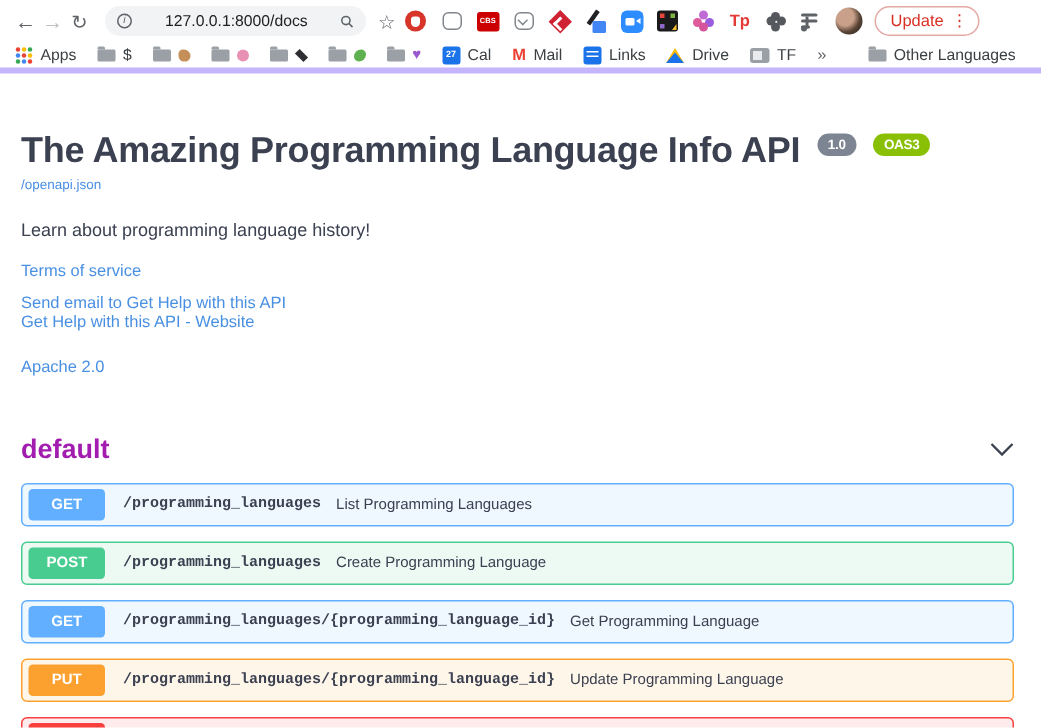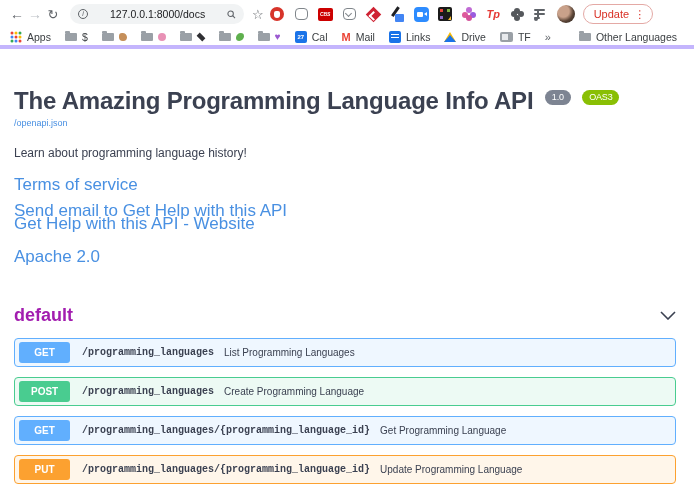--- a/index.html
+++ b/index.html
@@ -10,21 +10,21 @@
   .toolbar { height: 28px; display: flex; align-items: center; padding: 0 8px; background: #fff; }
   .nav-btn { width: 18px; text-align: center; font-size: 14px; color: #5f6368; cursor: pointer; flex: 0 0 auto; }
   .nav-btn.disabled { color: #bdc1c6; }
   .reload { font-size: 13px; }
   .address-bar { width: 174px; height: 20px; border-radius: 10px; background: #f1f3f4;
     display: flex; align-items: center; padding: 0 8px; gap: 22px; margin: 0 6px 0 8px; flex: 0 0 auto; }
   .info-chip { width: 10px; height: 10px; border: 1px solid #5f6368; border-radius: 50%;
     color: #5f6368; font-size: 7px; line-height: 8px; text-align: center; font-style: italic; flex: 0 0 auto; }
   .url { font-size: 10.5px; color: #202124; white-space: nowrap; flex: 1; }
   .star { font-size: 13px; color: #5f6368; margin: 0 6px 0 2px; flex: 0 0 auto; cursor: pointer; }
-  .ext-row { display: flex; align-items: center; gap: 9px; flex: 0 0 auto; font-style: italic; }
+  .ext-row { display: flex; align-items: center; gap: 9px; flex: 0 0 auto; }
   .ext { width: 15px; height: 15px; display: flex; align-items: center; justify-content: center; cursor: pointer; }
   .red-circle { width: 14px; height: 14px; border-radius: 50%; background: #d7342a; position: relative; }
   .red-circle::after { content: ""; position: absolute; left: 4px; top: 4px; width: 6px; height: 7px;
     background: #fff; border-radius: 2px 2px 3px 3px; }
   .bubble { width: 13px; height: 12px; border: 1.5px solid #80868b; border-radius: 4px; }
   .cbs-badge { width: 15px; height: 13px; background: #cc0000; border-radius: 2px; color: #fff;
     font-size: 5px; font-weight: bold; display: flex; align-items: center; justify-content: center; }
   .pocket { width: 13px; height: 12px; border: 1.5px solid #80868b; border-radius: 4px; position: relative; }
   .pocket::after { content: ""; position: absolute; left: 2.5px; top: 2px; width: 4px; height: 4px;
     border-right: 1.5px solid #80868b; border-bottom: 1.5px solid #80868b; transform: rotate(45deg); }
@@ -97,28 +97,28 @@
     border-left: 6px solid transparent; border-right: 6px solid transparent; border-bottom: 7px solid #1a73e8; }
   .tf-ico { width: 13px; height: 10px; background: #9aa0a6; border-radius: 2px; position: relative; }
   .tf-ico::before { content: ""; position: absolute; left: 2px; top: 2px; width: 6px; height: 6px; background: #e8eaed; }
   .chev2 { color: #5f6368; font-size: 11px; }
   .bm-divider { width: 1px; height: 13px; background: #dadce0; }
   .spacer { flex: 1; }
 
   
   .page { padding: 38px 18px 0 14px; }
   h1.api-title { font-size: 24px; font-weight: bold; color: #3b4151; letter-spacing: -0.2px; }
-  .badge { display: inline-block; font-size: 9px; font-weight: normal; color: #fff;
+  .badge { display: inline-block; font-size: 9px; font-weight: bold; color: #fff;
     border-radius: 10px; padding: 2.5px 7px; vertical-align: super; margin-left: 5px; }
   .badge.ver { background: #7d8492; }
   .badge.oas { background: #89bf04; }
   .openapi-link { display: block; width: max-content; font-size: 9px; color: #4990e2;
     margin-top: 3px; cursor: pointer; text-decoration: none; }
   .desc { font-size: 12px; color: #3b4151; margin-top: 18px; }
-  .doclink { display: block; width: max-content; font-size: 17px; color: #4990e2;
+  .doclink { display: block; width: max-content; font-size: 11px; color: #4990e2;
     cursor: pointer; text-decoration: none; }
   .lk-terms { margin-top: 15px; }
   .lk-group { margin-top: 9px; line-height: 13px; }
   .lk-license { margin-top: 17px; }
   .tag-header { margin-top: 38px; margin-bottom: 12px; display: flex; align-items: center;
     justify-content: space-between; cursor: pointer; }
   .tag-header .tag-name { font-size: 18px; font-weight: bold; color: #a21caf; }
   .opblock { display: flex; align-items: center; height: 29px; border-radius: 4px;
     border: 1px solid; padding-left: 4px; margin-bottom: 10px; cursor: pointer; }
   .method { width: 51px; flex: 0 0 auto; text-align: center; padding: 5px 12px; border-radius: 3px;

